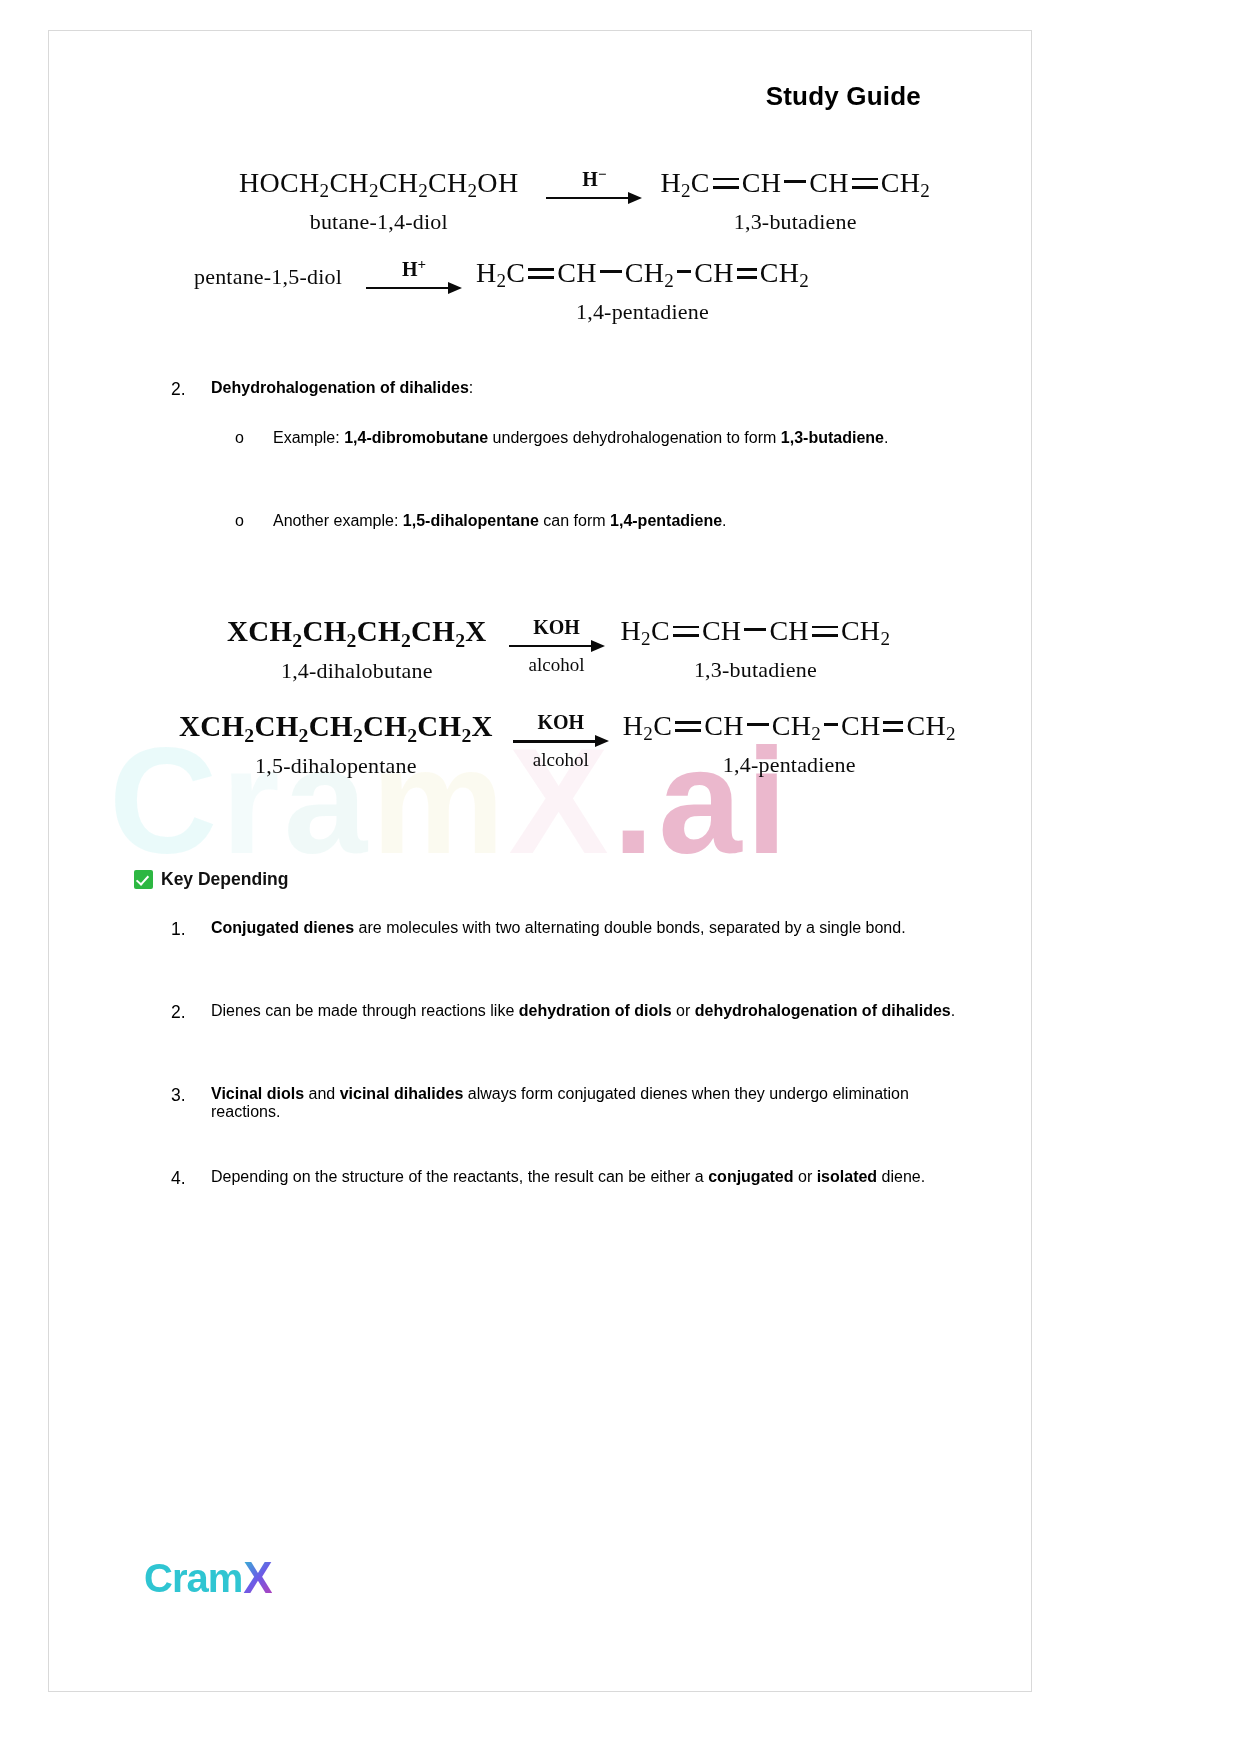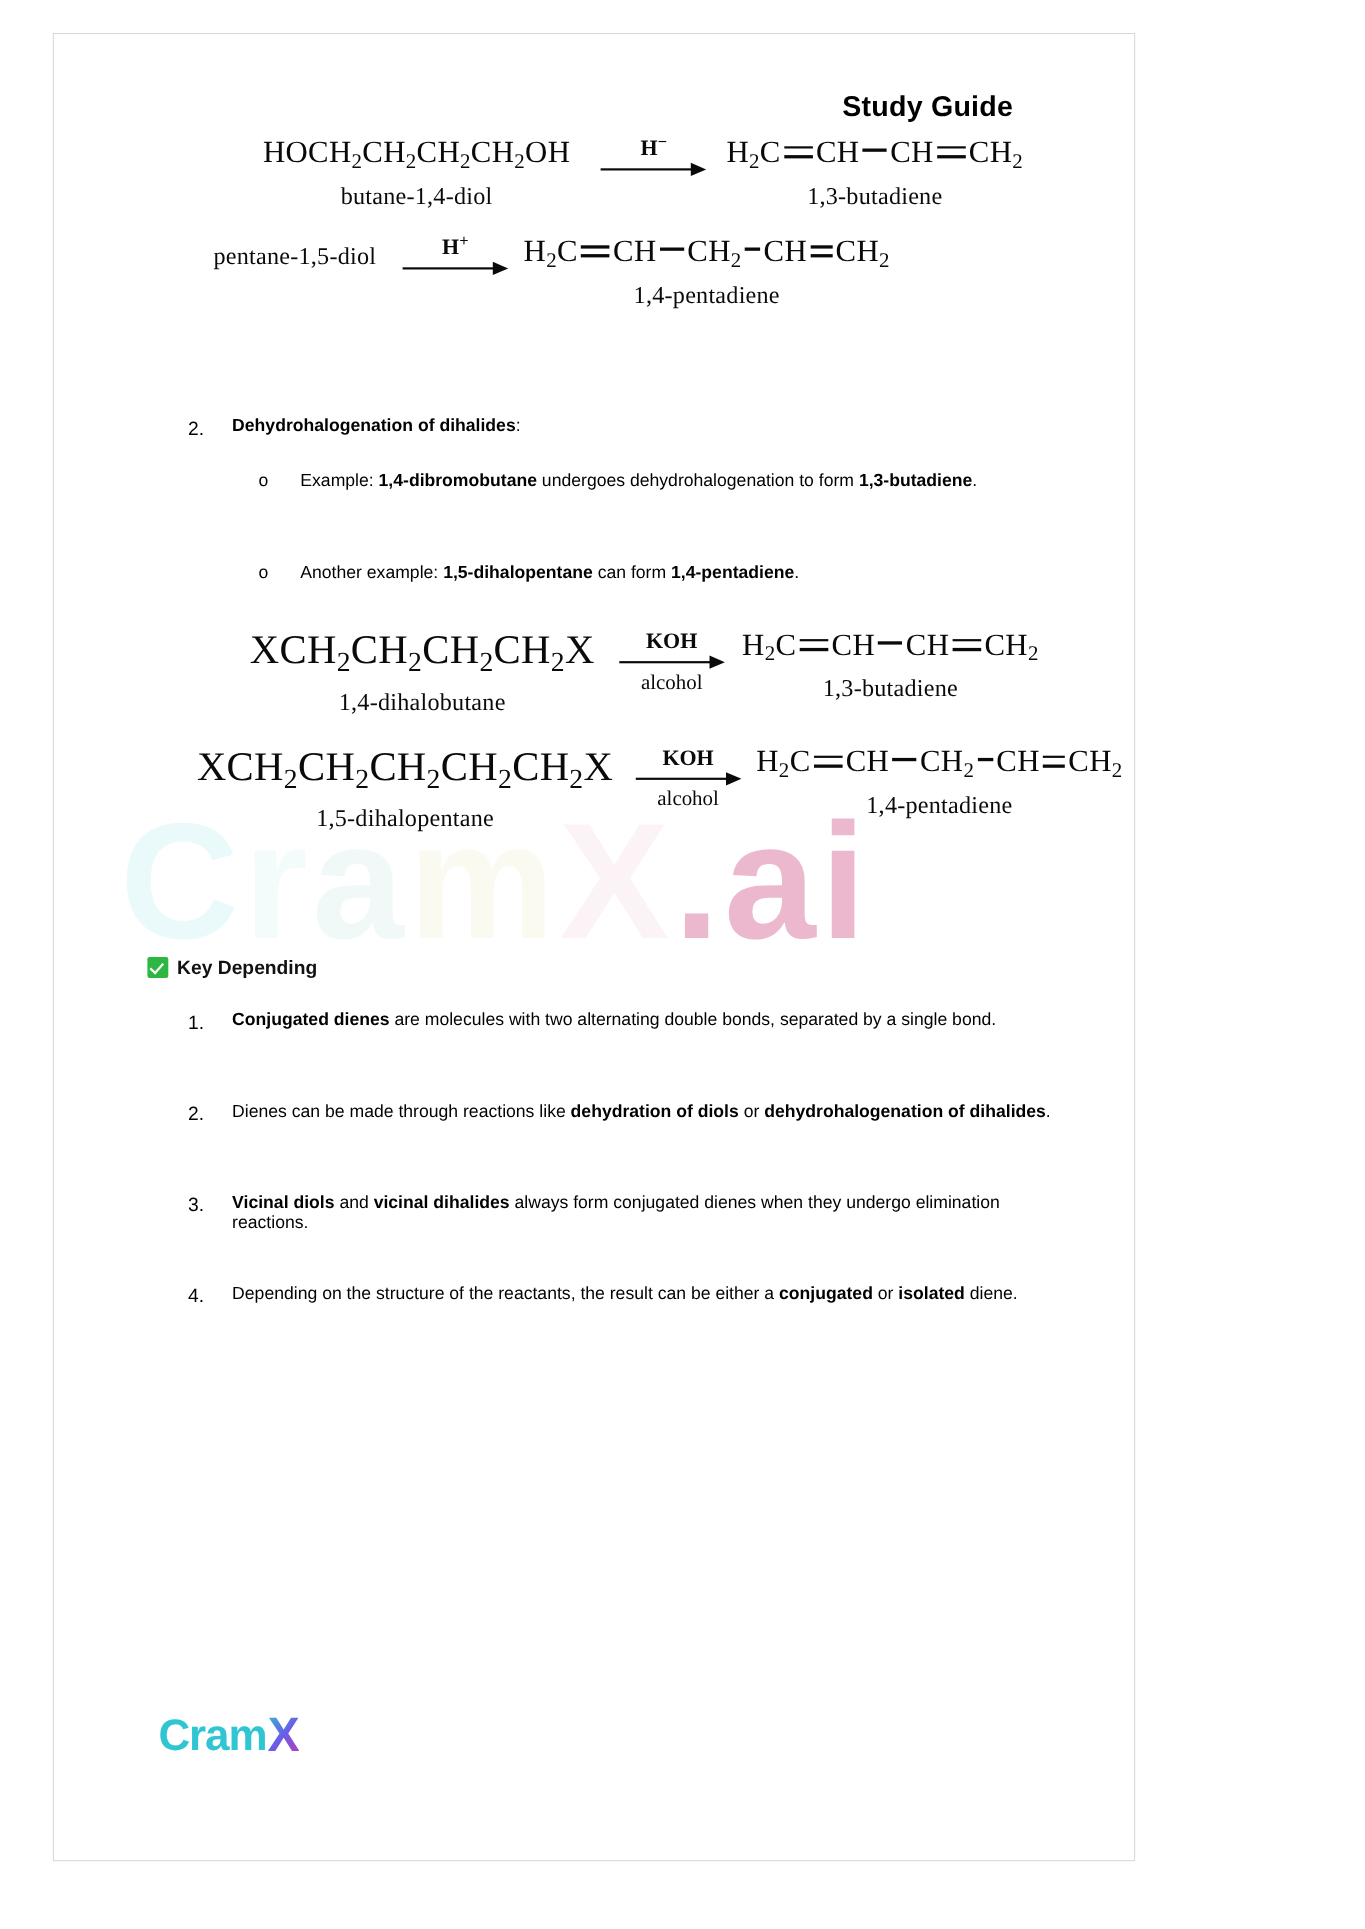--- a/index.html
+++ b/index.html
@@ -55,34 +55,35 @@
   }
   .chem-block.block2 {
     left: 120px;
     top: 540px;
     width: 830px;
   }
   .chem-row {
     display: flex;
     align-items: flex-start;
     white-space: nowrap;
+    margin-top: 44px;
   }
   .chem-side {
     display: flex;
     flex-direction: column;
     align-items: center;
   }
   .chem-formula {
     font-size: 28px;
     letter-spacing: 0.3px;
     line-height: 1.15;
   }
   .chem-formula.bold {
-    font-weight: normal;
-    font-size: 37px;
+    font-weight: bold;
+    font-size: 29px;
   }
   .chem-formula sub {
     font-size: 0.68em;
     vertical-align: -0.28em;
   }
   .chem-label {
     font-size: 22px;
     margin-top: 7px;
     letter-spacing: 0.2px;
   }

